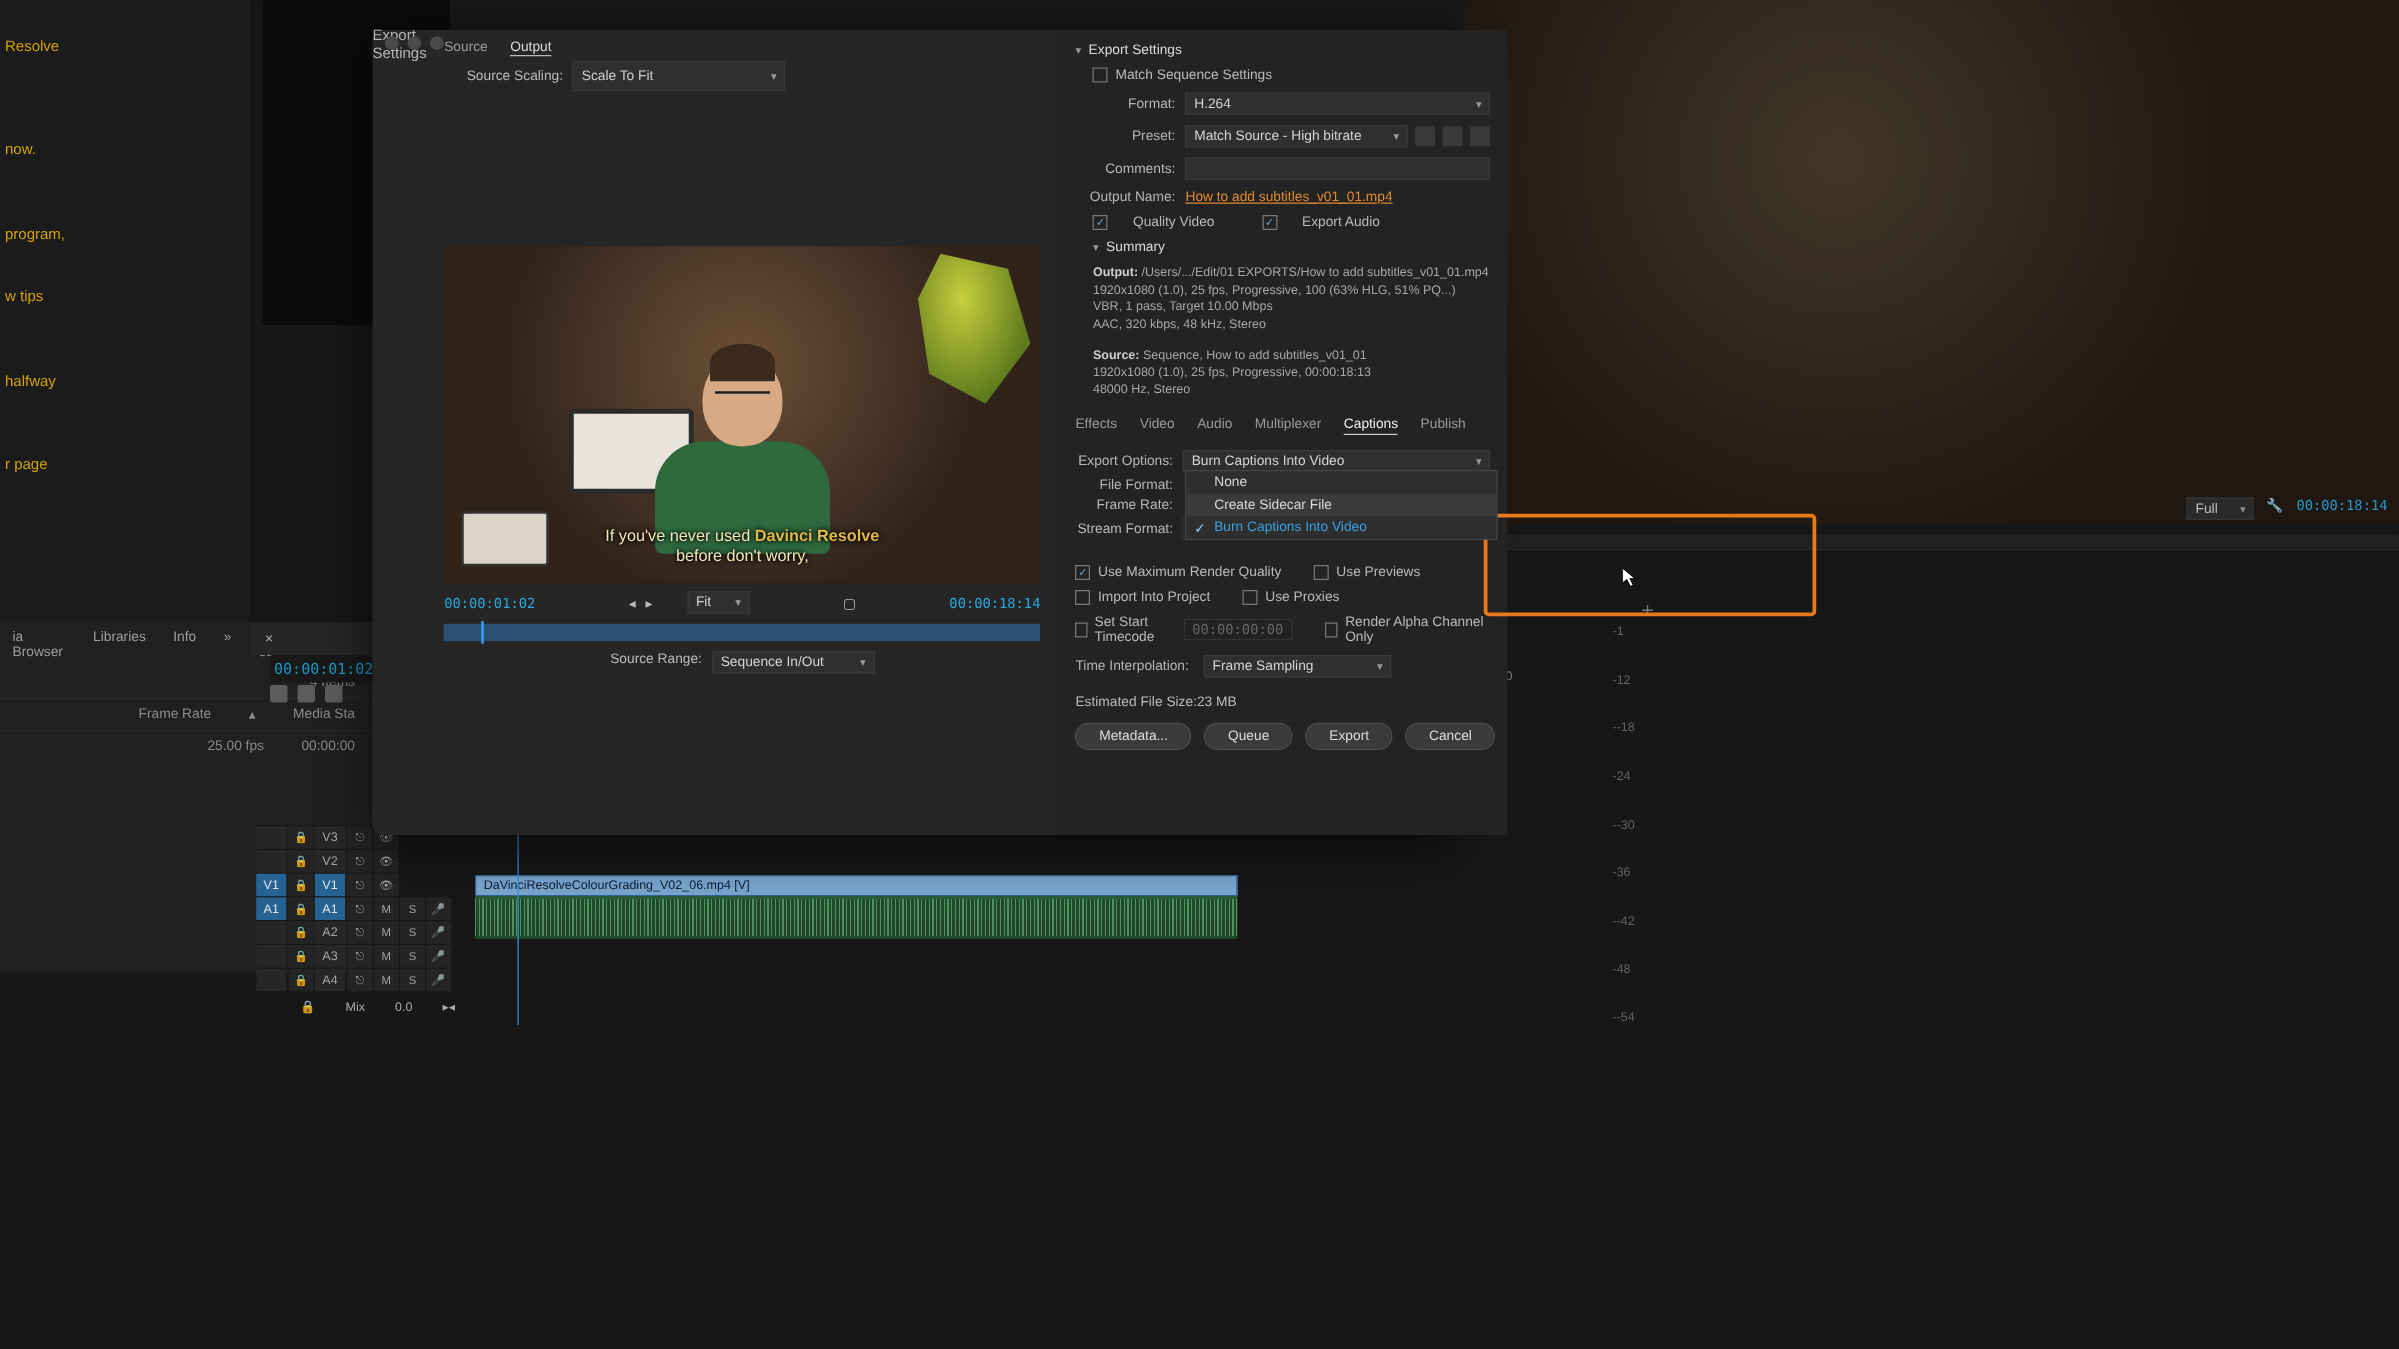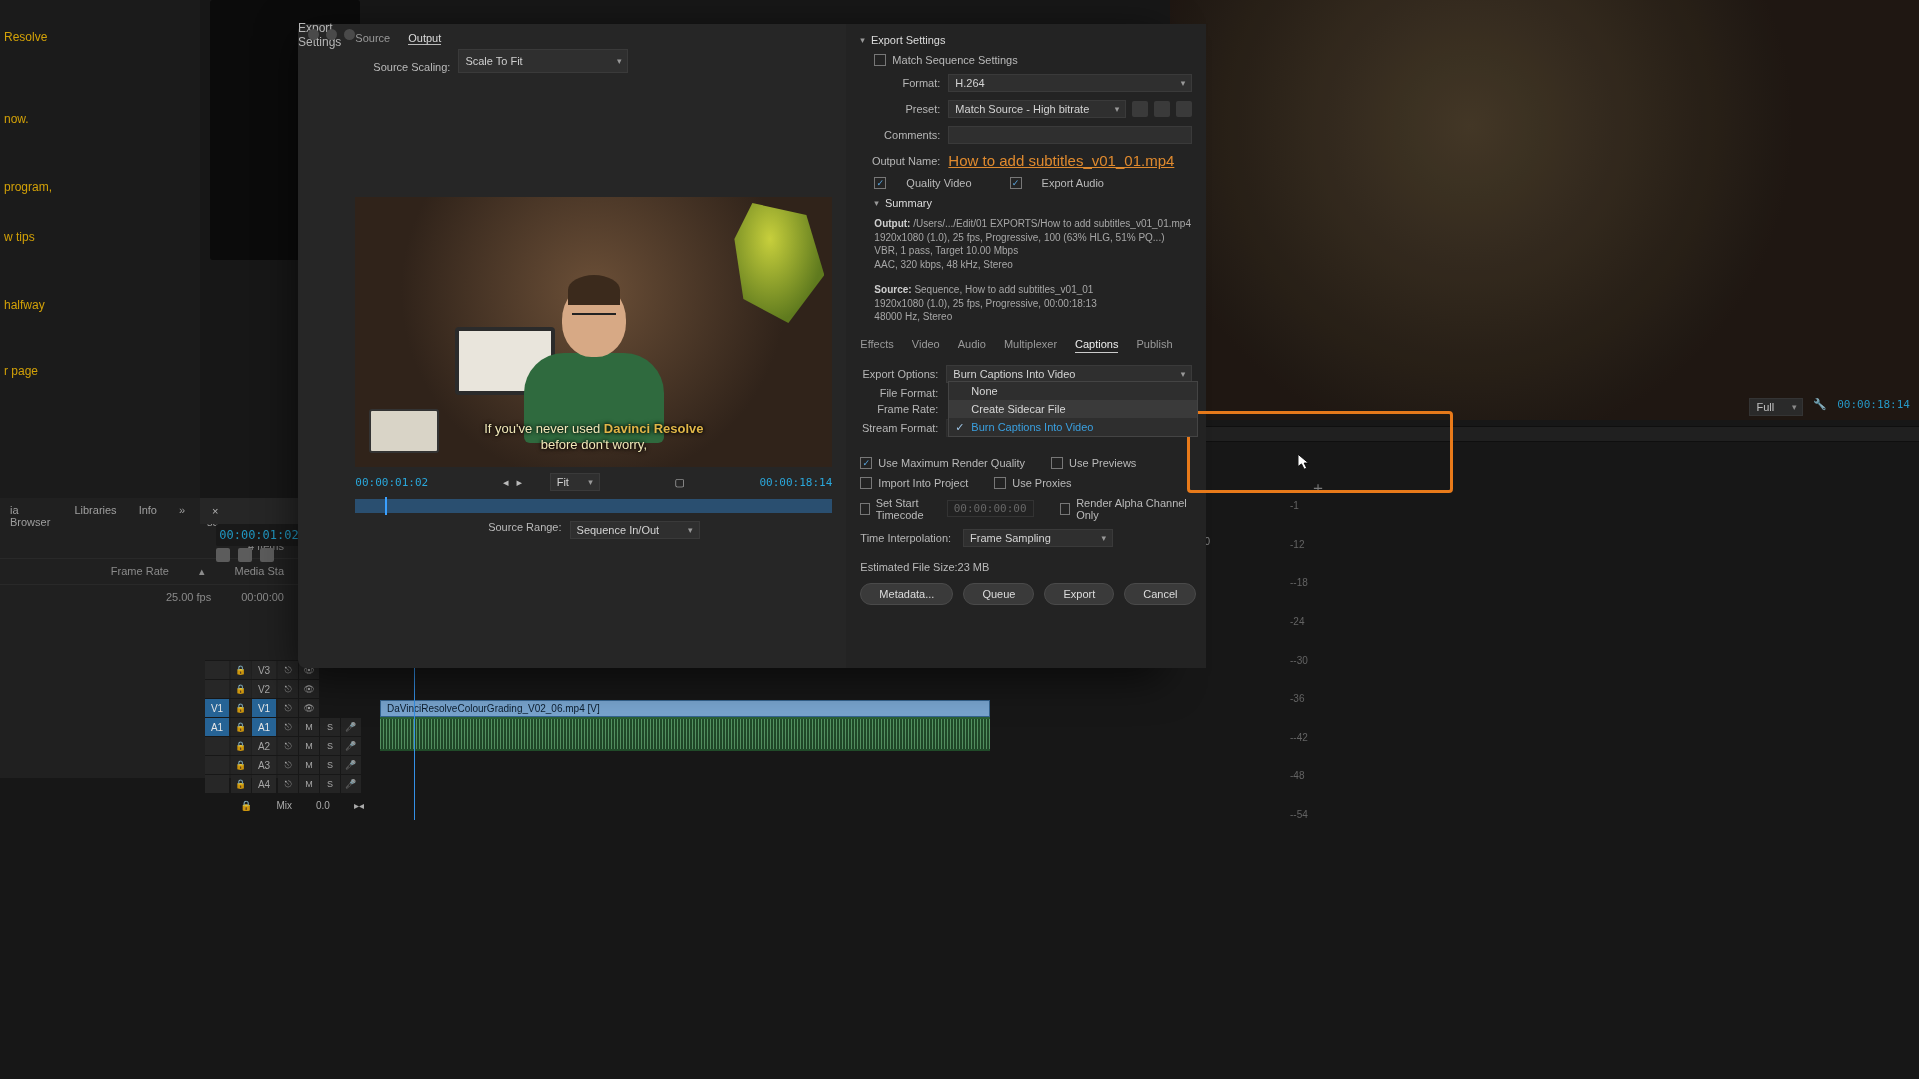--- a/index.html
+++ b/index.html
@@ -126,21 +126,21 @@
   .dlg-left { width: 505px; display: flex; flex-direction: column; }
   .dlg-right {
     width: 360px; background: #232323; display: flex; flex-direction: column;
     padding: 6px 14px 10px; position: relative;
   }
 
   .src-out-tabs { display: flex; gap: 18px; padding: 8px 14px 4px; font-size: 11px; }
   .src-out-tabs .tab { color: #9a9a9a; cursor: pointer; }
   .src-out-tabs .tab.active { color: #dcdcdc; border-bottom: 1px solid #bbb; }
 
-  .scale-row { padding: 0 32px 4px; font-size: 11px; display: flex; align-items: flex-end; gap: 8px; }
+  .scale-row { padding: 0 32px 4px; font-size: 11px; display: flex; align-items: center; gap: 8px; }
   .dropdown-mini {
     flex: 0 0 170px; height: 24px; background: #2f2f2f; border: 1px solid #3a3a3a;
     font-size: 11px; color: #cfcfcf; display: flex; align-items: center; padding: 0 6px;
     position: relative;
   }
   .dropdown-mini::after { content: "▾"; position: absolute; right: 6px; font-size: 9px; color: #999; }
 
   .preview-box {
     margin: 120px 14px 0; height: 270px; position: relative; background: #000;
     background:
@@ -201,21 +201,21 @@
   .chk.on::before { content: "✓"; }
 
   .form-row .lbl { width: 88px; text-align: right; padding-right: 8px; color: #b6b6b6; }
   .form-row .val { flex: 1; }
   .dd {
     height: 18px; background: #2f2f2f; border: 1px solid #3a3a3a; color: #d4d4d4;
     font-size: 11px; display: flex; align-items: center; padding: 0 6px; position: relative;
     min-width: 140px;
   }
   .dd::after { content: "▾"; position: absolute; right: 6px; font-size: 9px; color: #999; }
-  .txt-link { color: #e08a2e; text-decoration: underline; font-size: 15px; }
+  .txt-link { color: #e08a2e; text-decoration: underline; font-size: 11px; }
 
   .mini-icons { display: flex; gap: 6px; margin-left: 6px; }
   .mini-icons span { width: 16px; height: 16px; background: #3a3a3a; border-radius: 2px; }
 
   .summary-block { margin: 4px 0 8px 14px; font-size: 10px; color: #a7a7a7; line-height: 1.35; }
   .summary-block b { color: #cfcfcf; }
 
   .subtabs { display: flex; gap: 18px; font-size: 11px; margin: 6px 0 8px; }
   .subtabs .t { color: #9a9a9a; cursor: pointer; padding-bottom: 2px; }
   .subtabs .t.active { color: #eee; border-bottom: 1px solid #ccc; }

